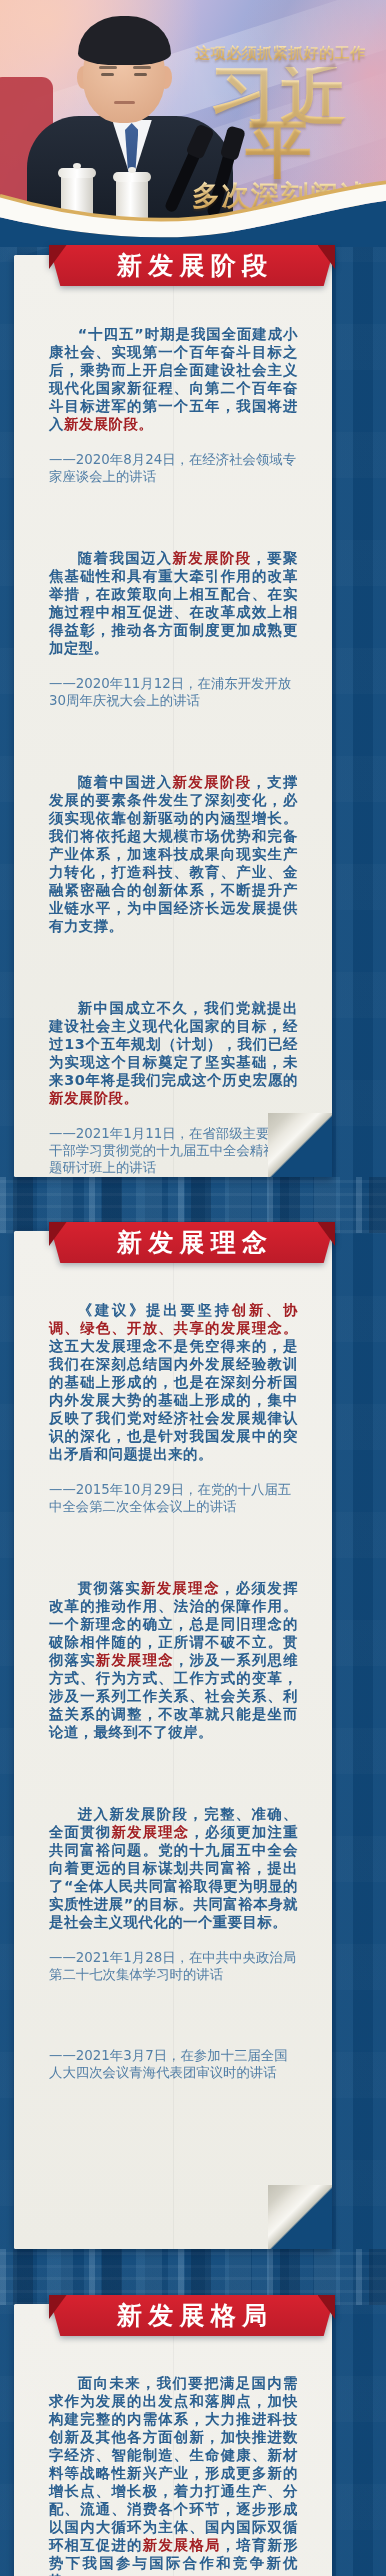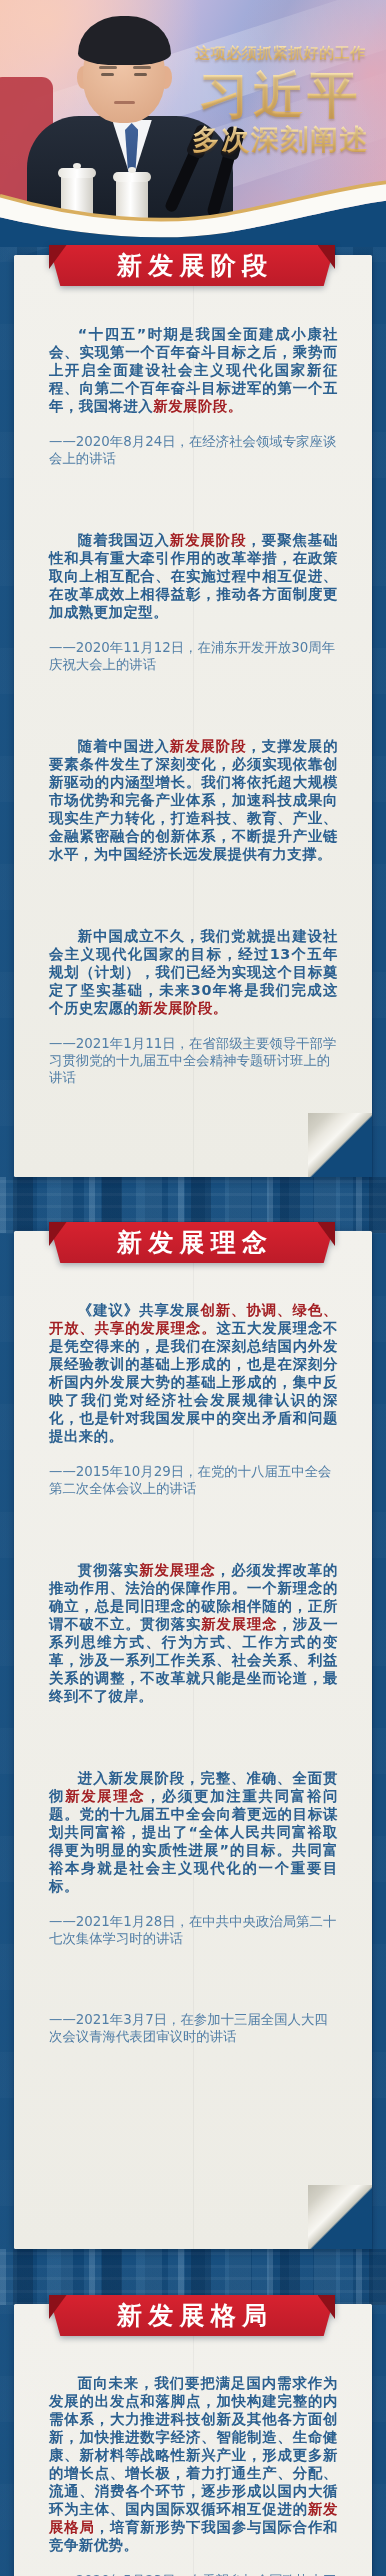--- a/index.html
+++ b/index.html
@@ -43,33 +43,33 @@
   .mic.m1{left:181px;top:127px;transform:rotate(24deg);}
   .mic.m2{left:218px;top:130px;transform:rotate(16deg);}
   .cup{position:absolute;width:32px;height:49px;background:linear-gradient(90deg,#dfdcd4,#ffffff 45%,#cfccc4);border-radius:4.1px 4.1px 7.2px 7.2px;}
   .cup::before{content:"";position:absolute;left:-3.1px;top:-6.2px;width:38px;height:10.3px;background:linear-gradient(90deg,#e8e6df,#fff 50%,#d6d3cb);border-radius:5.2px;}
   .cup::after{content:"";position:absolute;left:12px;top:-11.3px;width:8.2px;height:6.2px;background:#efede7;border-radius:50%;}
   .cup.c1{left:61px;top:174px;} .cup.c2{left:116px;top:178px;}
   
   .hero-titles{position:absolute;left:190px;top:0;width:181px;text-align:center;}
   .gold{background:linear-gradient(180deg,#fbe9bb 0%,#f1d18c 45%,#dfaf5f 100%);-webkit-background-clip:text;background-clip:text;color:transparent;text-shadow:0 1.5px 2.1px rgba(105,62,20,.25);}
   .hero-kicker{margin-top:44px;font-size:15px;font-weight:800;letter-spacing:0.5px;}
-  .hero-name{margin-top:4.1px;font-size:50px;line-height:56px;font-weight:900;letter-spacing:4.1px;}
+  .hero-name{margin-top:4.1px;font-size:66px;line-height:56px;font-weight:900;letter-spacing:4.1px;}
   .hero-sub{margin-top:2.1px;font-size:28px;line-height:30px;font-weight:900;letter-spacing:1.5px;}
   .hero-curve{position:absolute;left:0;top:170px;width:386px;height:77px;display:block;}
   
   .banner{position:absolute;left:49px;width:286px;height:41px;z-index:5;filter:drop-shadow(0 2.6px 3.1px rgba(2,20,45,.35));}
   .banner::before{content:"";position:absolute;inset:0;background:linear-gradient(180deg,#d7222f,#bd1b29);clip-path:polygon(0 0,100% 0,calc(100% - 11.3px) 100%,11.3px 100%);}
   .fold{position:absolute;top:0;width:17.5px;height:24px;background:#8c1019;z-index:1;}
   .fold.fl{left:0;clip-path:polygon(0 0,100% 0,0 100%);}
   .fold.fr{right:0;clip-path:polygon(0 0,100% 0,100% 100%);}
   .banner-label{position:relative;z-index:2;display:block;text-align:center;line-height:41px;font-size:25px;font-weight:900;color:#ffffff;letter-spacing:6.2px;text-indent:6.2px;}
   
   .card{
-    position:absolute;left:14px;width:358px;z-index:2;
+    position:absolute;left:14px;width:318px;z-index:2;
     background:linear-gradient(180deg,#f2f1ec,#edece5);
     border-radius:1.5px;
     box-shadow:0 2.6px 7.2px rgba(2,22,48,.38);
     padding:70px 34px 5px 35px;
   }
   .card::before{content:"";position:absolute;left:50%;top:0;bottom:0;width:1px;background:rgba(60,60,50,.05);}
   .quote+.quote{margin-top:64px;}
   .quote-text{margin:0;font-size:14.4px;font-weight:700;line-height:18px;letter-spacing:0.5px;color:#2b6090;text-align:justify;text-indent:2em;}
   .hl{color:#a32024;}
   .quote-cite{margin:18px 0 0;font-size:13.4px;font-weight:400;line-height:17px;color:#517ea6;}
@@ -143,21 +143,21 @@
       <span class="curl"></span>
   </div>
   <div class="banner" style="top:245px;">
     <span class="fold fl"></span>
     <span class="fold fr"></span>
     <span class="banner-label">新发展阶段</span>
   </div>
 
   <div class="card" style="top:1231px;height:1018px;">
     <div class="quote">
-        <p class="quote-text"><span>《建议》共享发展</span><span class="hl">创新、协调、绿色、开放、共享的发展理念。</span><span>这五大发展理念不是凭空得来的，是我们在深刻总结国内外发展经验教训的基础上形成的，也是在深刻分析国内外发展大势的基础上形成的，集中反映了我们党对经济社会发展规律认识的深化，也是针对我国发展中的突出矛盾和问题提出来的。</span></p>
+        <p class="quote-text"><span>《建议》提出要坚持</span><span class="hl">创新、协调、绿色、开放、共享的发展理念。</span><span>这五大发展理念不是凭空得来的，是我们在深刻总结国内外发展经验教训的基础上形成的，也是在深刻分析国内外发展大势的基础上形成的，集中反映了我们党对经济社会发展规律认识的深化，也是针对我国发展中的突出矛盾和问题提出来的。</span></p>
         <p class="quote-cite">——2015年10月29日，在党的十八届五中全会第二次全体会议上的讲话</p>
       </div>
       <div class="quote">
         <p class="quote-text"><span>贯彻落实</span><span class="hl">新发展理念</span><span>，必须发挥改革的推动作用、法治的保障作用。一个新理念的确立，总是同旧理念的破除相伴随的，正所谓不破不立。贯彻落实</span><span class="hl">新发展理念</span><span>，涉及一系列思维方式、行为方式、工作方式的变革，涉及一系列工作关系、社会关系、利益关系的调整，不改革就只能是坐而论道，最终到不了彼岸。</span></p>
       </div>
       <div class="quote">
         <p class="quote-text"><span>进入新发展阶段，完整、准确、全面贯彻</span><span class="hl">新发展理念</span><span>，必须更加注重共同富裕问题。党的十九届五中全会向着更远的目标谋划共同富裕，提出了“全体人民共同富裕取得更为明显的实质性进展”的目标。共同富裕本身就是社会主义现代化的一个重要目标。</span></p>
         <p class="quote-cite">——2021年1月28日，在中共中央政治局第二十七次集体学习时的讲话</p>
       </div>
       <div class="quote">

